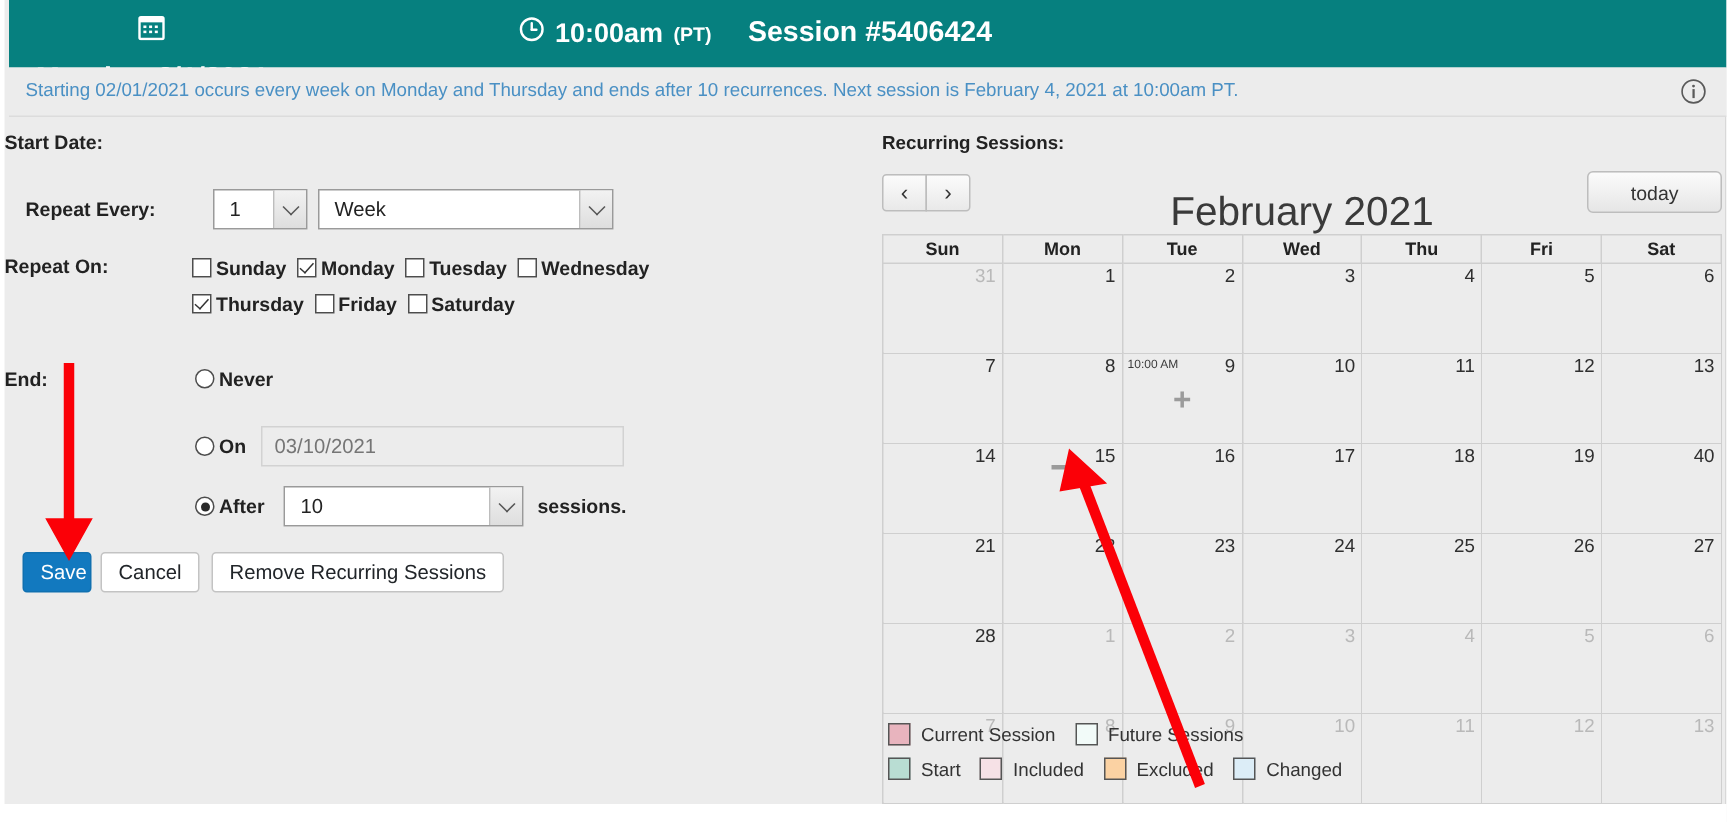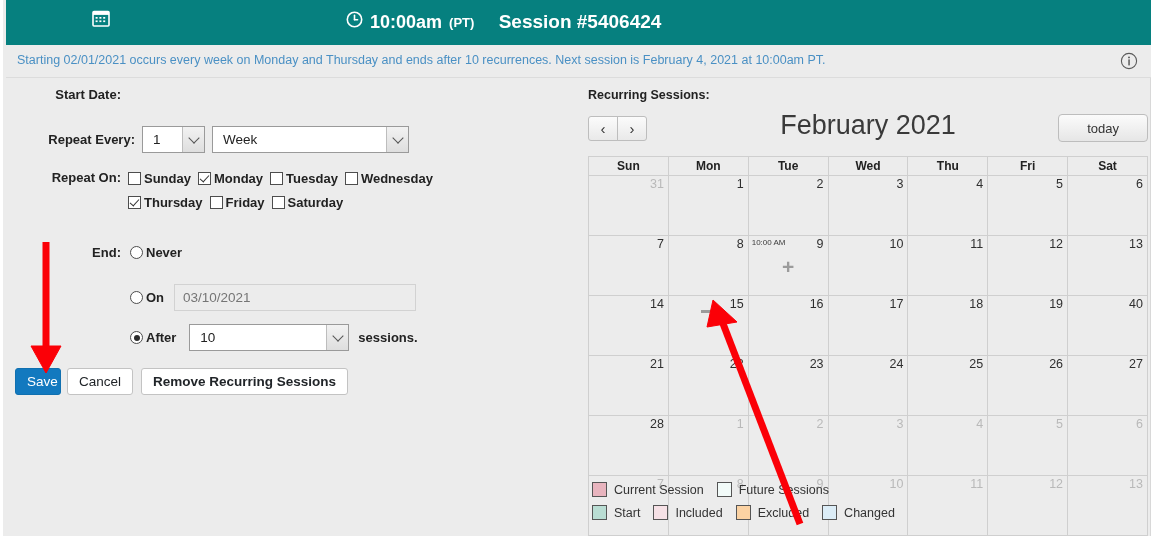--- a/index.html
+++ b/index.html
@@ -70,21 +70,21 @@
     position: absolute; right: 16px; top: 7px;
     width: 18px; height: 18px;
     cursor: pointer;
   }
 
   
   .form { position: absolute; left: 0; top: 78px; width: 580px; height: 458px; }
   .row { position: absolute; display: flex; align-items: center; }
   .lbl {
     font-size: 13px; font-weight: bold; color: #222;
-    text-align: right; white-space: nowrap;
+    text-align: left; white-space: nowrap;
   }
 
   .txtbox {
     background: #ffffff;
     border: 1px solid #8c8c8c;
     font-size: 13.5px; color: #222;
     padding: 0 8px;
     font-family: "Liberation Sans", sans-serif;
     outline: none;
   }
@@ -191,21 +191,21 @@
     position: absolute; right: 0; top: 6px;
     height: 28px; padding: 0 28px;
     background: linear-gradient(#fbfbfb,#e6e6e6);
     border: 1px solid #bdbdbd;
     border-radius: 4px;
     font-size: 13px; color: #333;
     display: flex; align-items: center;
     cursor: pointer;
   }
   .cal-month {
-    position: absolute; left: 0; right: 0; top: 2px;
+    position: absolute; left: 0; right: 0; top: 18px;
     text-align: center;
     font-size: 27px; color: #3a3a3a;
     pointer-events: none;
   }
 
   table.cal {
     border-collapse: collapse;
     width: 560px;
     margin-top: 6px;
     table-layout: fixed;
@@ -378,21 +378,21 @@
         <div class="sel" style="margin-left:13px; width:160px; height:27px;">
           <span>10</span>
           <span class="caret"></span>
         </div>
         <span class="cbtext" style="margin-left:9px;">sessions.</span>
       </div>
 
       <div class="row" style="left:12px; top:290px;">
         <button class="btn primary" style="width:46px;">Save</button>
         <button class="btn" style="margin-left:6px;">Cancel</button>
-        <button class="btn" style="margin-left:8px;font-weight:bold;">Remove Recurring Sessions</button>
+        <button class="btn" style="margin-left:8px;">Remove Recurring Sessions</button>
       </div>
     </div>
 
     <div class="calwrap">
       <div class="cal-title-lbl">Recurring Sessions:</div>
 
       <div class="cal-toolbar">
         <div class="navbtn prev">‹</div>
         <div class="navbtn next">›</div>
         <div class="cal-month">February 2021</div>

